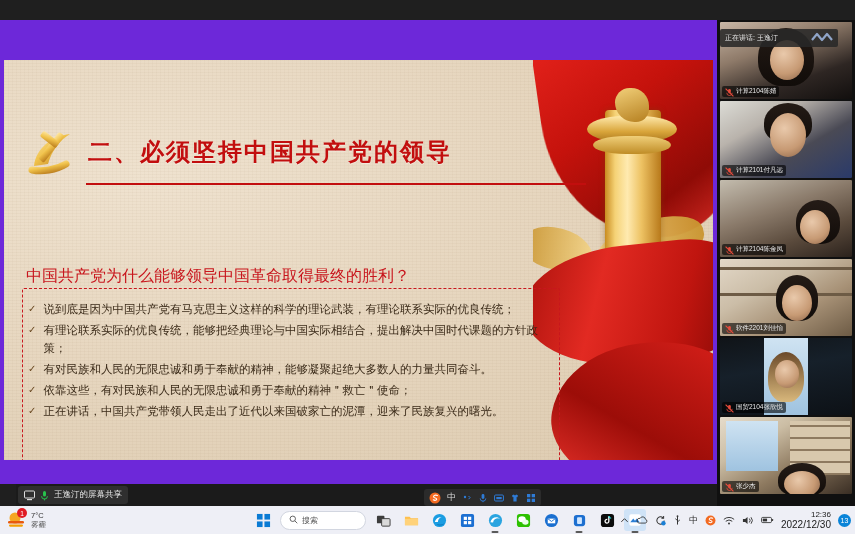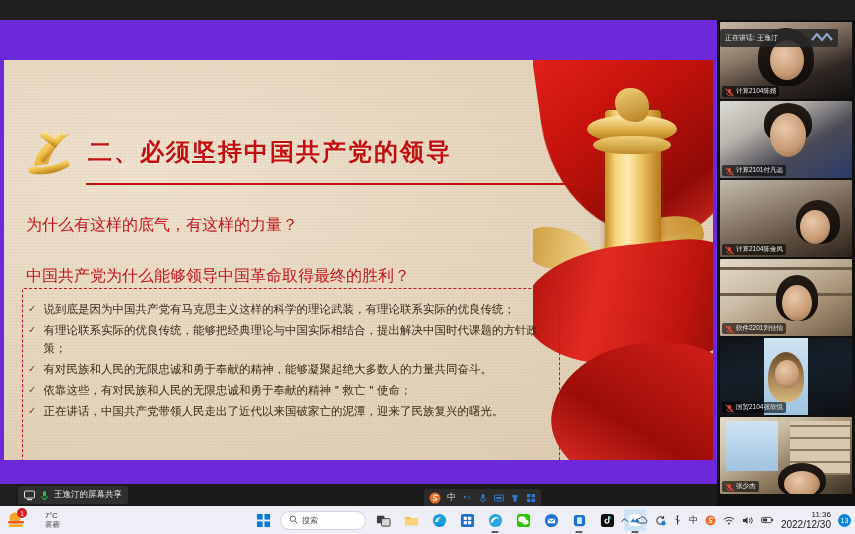--- a/index.html
+++ b/index.html
@@ -224,21 +224,21 @@
   .win { position:absolute; background:linear-gradient(180deg,#cfe3f2,#9fc3e0); }
 
   
   #taskbar {
     position:absolute; left:0; top:506px; width:855px; height:28px;
     background:rgba(238,240,246,.97);
     display:flex; align-items:center;
   }
   #weather {
     position:absolute; left:6px; top:2px; width:92px; height:24px;
-    display:flex; align-items:center; gap:19px;
+    display:flex; align-items:center; gap:5px;
   }
   #weather .wicon { position:relative; width:20px; height:20px; }
   #weather .wtxt { display:flex; flex-direction:column; line-height:9px; }
   #weather .wtemp { font-size:7.5px; color:#333; }
   #weather .wdesc { font-size:7.5px; color:#555; }
   .badge {
     position:absolute; right:-1px; top:-2px; min-width:10px; height:10px;
     background:#e01b24; color:#fff; border-radius:50%;
     font-size:6.5px; display:flex; align-items:center; justify-content:center;
     padding:0 2px;
@@ -308,21 +308,20 @@
           <path d="M8 44 C10 26 26 14 44 12 C34 18 26 28 22 42 Z" fill="url(#gg)"></path>
           <path d="M6 48 C16 50 30 48 40 42" stroke="url(#gg)" stroke-width="7" fill="none" stroke-linecap="round"></path>
           <rect x="22" y="8" width="7" height="34" rx="2" fill="url(#gg)" transform="rotate(38 25 25)"></rect>
           <rect x="14" y="14" width="20" height="7" rx="2" fill="url(#gg)" transform="rotate(38 24 17)"></rect>
         </svg>
       </div>
 
       <div class="slide-title">二、必须坚持中国共产党的领导</div>
       <div class="title-rule"></div>
 
-      <div class="q-line q1">为什么有这样的底气，有这样的力量？</div>
       <div class="q-line q2">中国共产党为什么能够领导中国革命取得最终的胜利？</div>
 
       <div class="dashbox"></div>
       <div class="bullets">
         <div class="bullet">
           <span class="chk">✓</span>
           <span class="btext">说到底是因为中国共产党有马克思主义这样的科学的理论武装，有理论联系实际的优良传统；</span>
         </div>
         <div class="bullet">
           <span class="chk">✓</span>
@@ -688,18 +687,18 @@
       </svg>
     </span>
     <span class="tr">
       <svg viewBox="0 0 15 10" width="13" height="10">
         <rect x="0.6" y="2" width="11.5" height="6" rx="1.4" fill="none" stroke="#333" stroke-width="1"></rect>
         <rect x="12.6" y="3.8" width="1.4" height="2.4" rx=".5" fill="#333"></rect>
         <rect x="2" y="3.4" width="5" height="3.2" fill="#333"></rect>
       </svg>
     </span>
     <span id="clock">
-      <span class="t">11:36</span>
+      <span class="t">12:36</span>
       <span class="d">2022/12/30</span>
     </span>
     <span class="tray-badge">13</span>
   </div>
 </div>
 
 </body></html>

